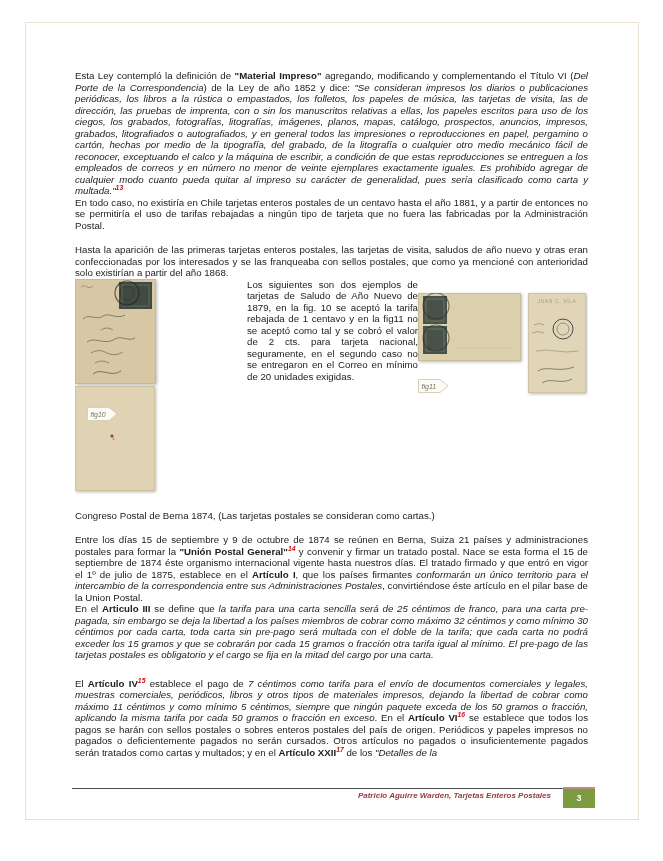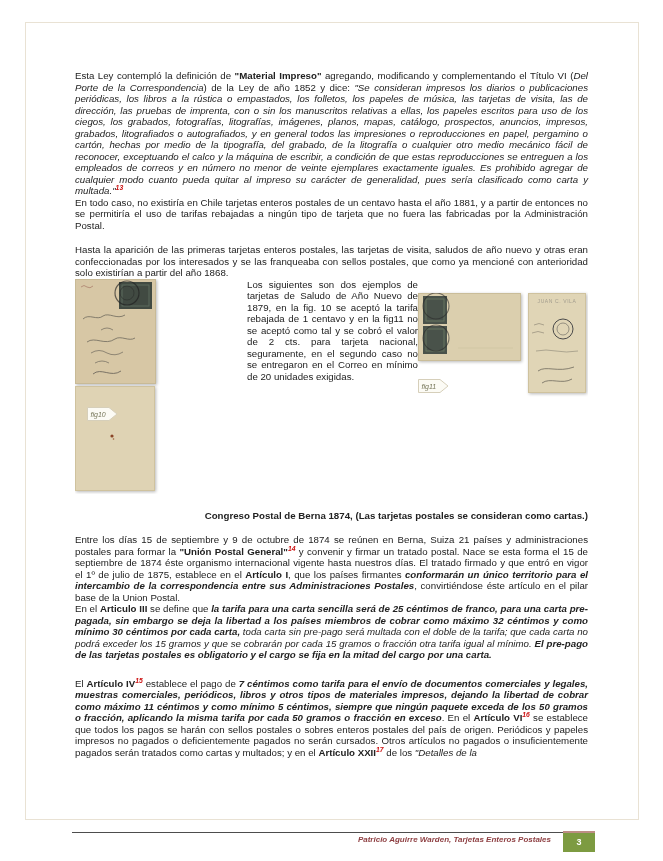--- a/index.html
+++ b/index.html
@@ -8,37 +8,37 @@
   .page-frame{position:absolute;left:25px;top:22px;width:612px;height:796px;
         border:1px solid #e9e2d4;pointer-events:none;}
   .content{position:absolute;left:75px;top:70px;width:513px;font-size:9.7px;line-height:11.5px;}
   .para{margin:0;text-align:justify;}
   .mt-lg{margin-top:13px;}
   .mt-p3{margin-top:13px;}
   .mt-p4{margin-top:17px;}
   .r-n{}
   .r-b{font-weight:700;}
   .r-i{font-style:italic;}
-  .r-bi{font-weight:700;font-style:italic;}
+  .r-bi{font-weight:400;font-style:italic;}
   .r-sup{color:#cc1111;font-weight:700;font-style:italic;font-size:6.8px;
          vertical-align:4px;line-height:0;}
-  .heading{margin:16px 0 0 0;font-weight:700;text-align:right;}
+  .heading{margin:16px 0 0 0;font-weight:400;text-align:left;}
   
   .figure-block{position:relative;margin-top:0;min-height:142px;overflow:hidden;}
   .fig-left{float:left;width:172px;}
   .fig-left svg{margin-right:5px;}
   .fig-right{float:right;width:170px;margin-top:14px;display:flex;gap:7px;align-items:flex-start;}
   .postcard{box-shadow:1px 1px 3px rgba(0,0,0,0.28);background:#fff;}
   .fig-tag{position:absolute;}
   .tag10{top:128px;left:12px;}
   .tag11{top:100px;left:343px;}
   .tag-text{font-style:italic;font-size:7px;fill:#77775a;font-family:"Liberation Sans",sans-serif;}
   .pc-header-text{font-size:5px;fill:#a39d8e;letter-spacing:.6px;font-family:"Liberation Sans",sans-serif;}
   
-  .footer{position:absolute;left:72px;top:787px;width:523px;height:24px;margin-top:44px;}
+  .footer{position:absolute;left:72px;top:787px;width:523px;height:24px;}
   .footer-rule{position:absolute;left:0;top:1px;width:491px;height:1px;background:#4d4d4d;}
   .footer-text{position:absolute;right:44px;top:4px;font-size:8px;font-weight:700;
          font-style:italic;color:#8e3f42;white-space:nowrap;}
   .page-badge{position:absolute;right:0;top:0;width:32px;height:21px;box-sizing:border-box;
          background:#7d9b41;border-top:2px solid #bd8e84;color:#ffffff;font-size:9px;
          font-weight:700;text-align:center;line-height:19px;}
 </style>
 </head>
 <body>
 

